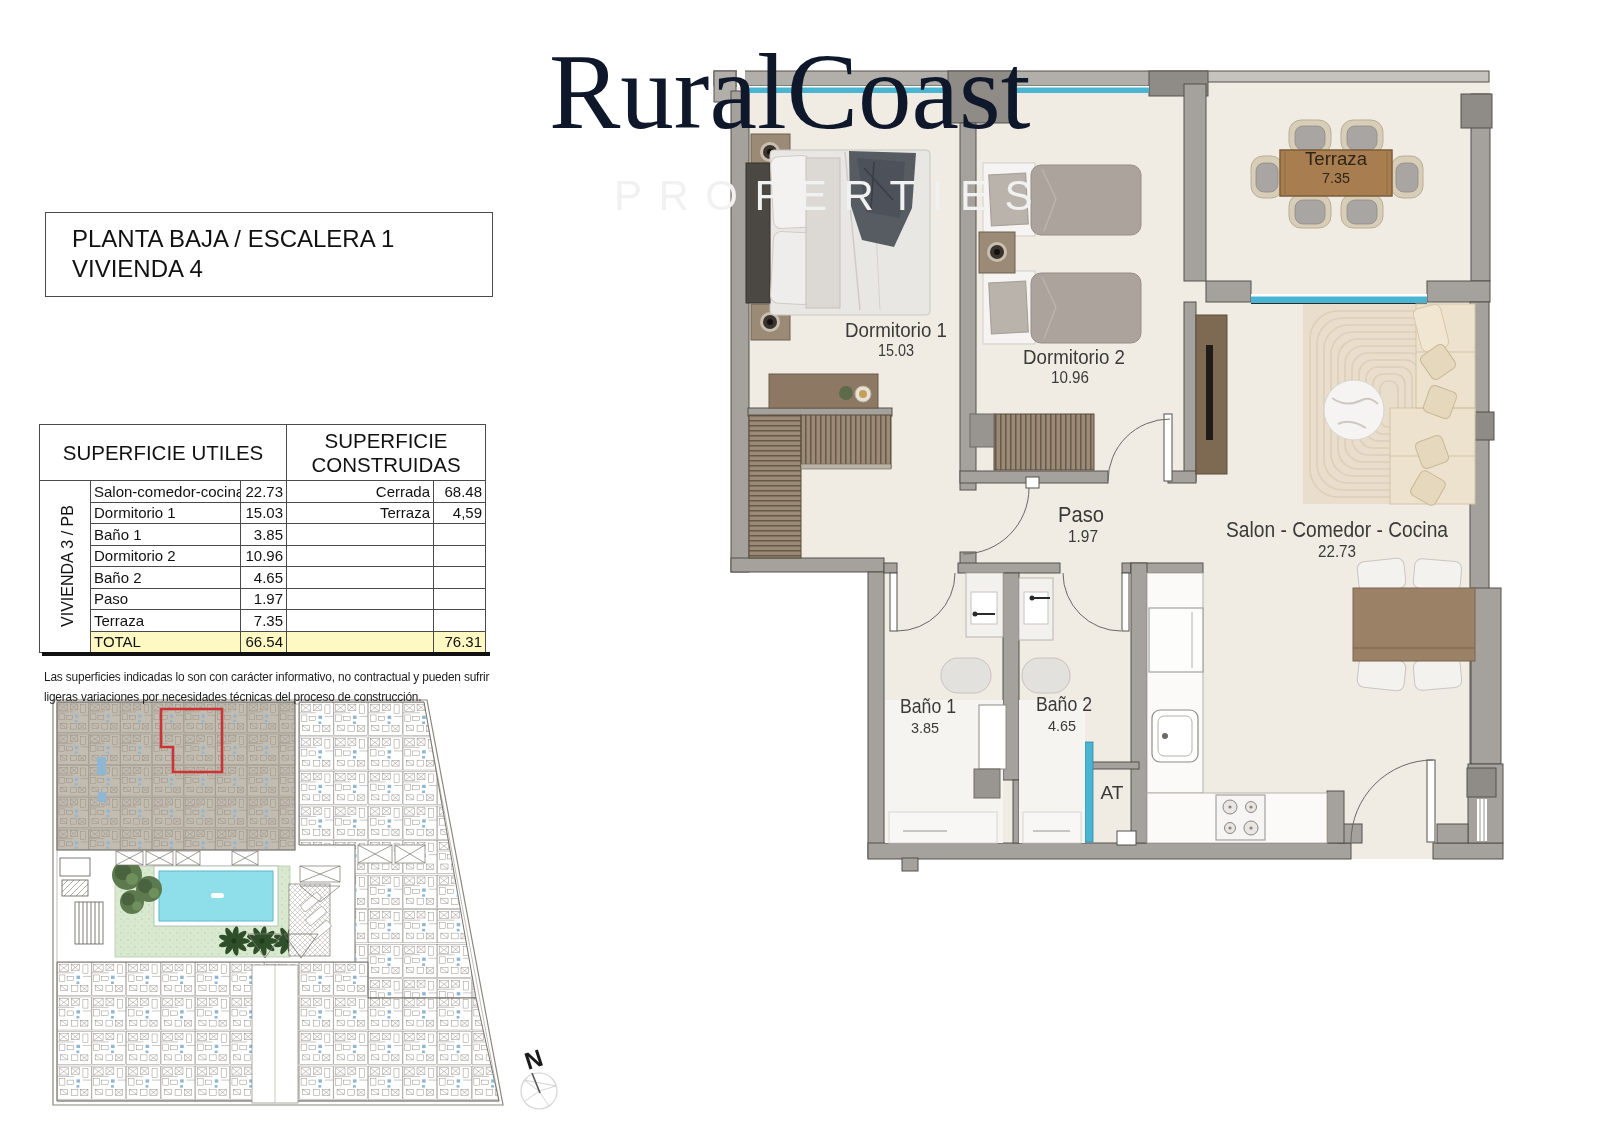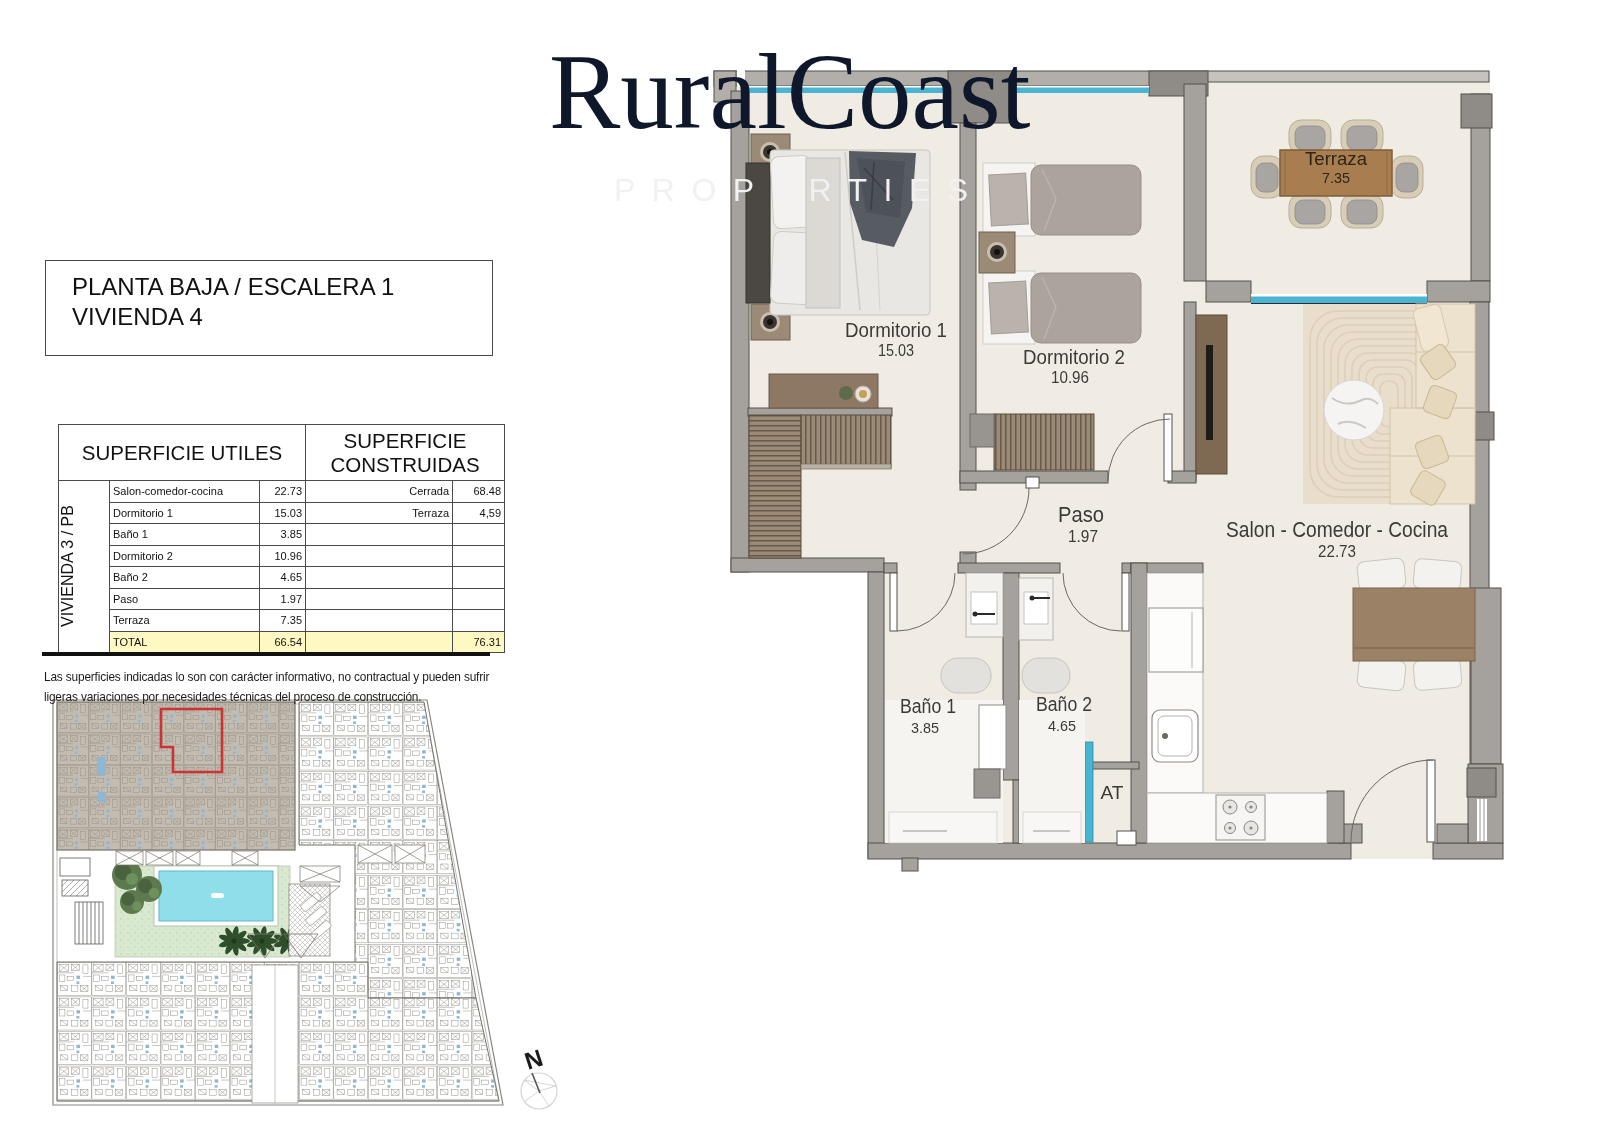--- a/index.html
+++ b/index.html
@@ -1,29 +1,29 @@
 <!DOCTYPE html>
 <html><head>
 <meta charset="utf-8">
 <style>
 * { margin:0; padding:0; box-sizing:border-box; }
 html,body { width:1600px; height:1132px; background:#ffffff; font-family:"Liberation Sans", sans-serif; position:relative; overflow:hidden; }
-#titlebox { position:absolute; left:45px; top:212px; width:448px; height:96px; border:1.5px solid #4a4a4a;margin-top:48px; }
+#titlebox { position:absolute; left:45px; top:212px; width:448px; height:85px; border:1.5px solid #4a4a4a; }
 #titlebox div { margin-left:26px; font-size:24px; color:#111; line-height:30px; margin-top:0; }
 #titlebox .t1 { margin-top:11px; }
-table { position:absolute; left:58px; top:424px; width:446px; border-collapse:collapse; table-layout:fixed; }
-td { border:1px solid #4a4a4a; font-size:11px; color:#111; padding:0 3px; height:21.5px; white-space:nowrap; overflow:hidden; }
+table { position:absolute; left:39px; top:424px; width:446px; border-collapse:collapse; table-layout:fixed; }
+td { border:1px solid #4a4a4a; font-size:15px; color:#111; padding:0 3px; height:21.5px; white-space:nowrap; overflow:hidden; }
 td.hd { font-size:20.5px; text-align:center; }
 td.vert { width:51px; }
 td.num { text-align:right; }
 tr.total td { background:#fef9c3; }
 #thickline { position:absolute; left:42px; top:652px; width:448px; height:4px; background:#111; }
 #disc { position:absolute; left:44px; top:667px; width:620px; font-size:13.5px; line-height:19.5px; color:#1c1c1c; letter-spacing:-0.2px; transform:scaleX(0.88); transform-origin:0 0; }
 #wm1 { position:absolute; left:549px; top:31px; font-family:"Liberation Serif", serif; font-size:107px; color:#0f172a; letter-spacing:0; }
-#wm2 { position:absolute; left:614px; top:172px; font-size:32px; color:#f1f1f1; letter-spacing:16.5px; }
+#wm2 { position:absolute; left:614px; top:172px; font-size:42px; color:#f1f1f1; letter-spacing:16.5px; }
 svg { position:absolute; left:0; top:0; }
 #vlbl { position:absolute; left:42px; top:480px; width:52px; height:172px; display:flex; align-items:center; justify-content:center; }
 #vlbl span { transform:rotate(-90deg); white-space:nowrap; font-size:16px; color:#111; }
 </style>
 </head>
 <body>
 <svg width="1600" height="1132" viewBox="0 0 1600 1132" font-family="Liberation Sans, sans-serif">
 <defs>
 <pattern id="wv" width="5" height="8" patternUnits="userSpaceOnUse">
         <rect width="5" height="8" fill="#9b8a76"></rect>

